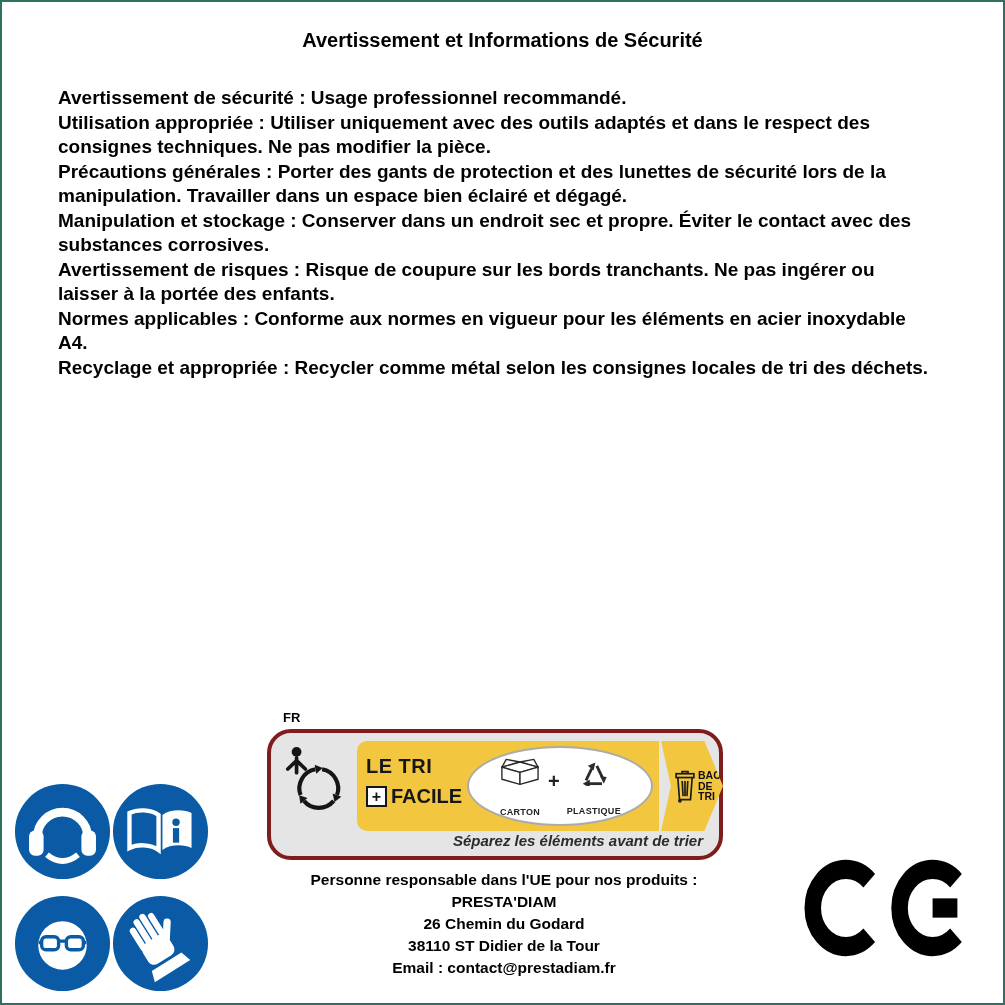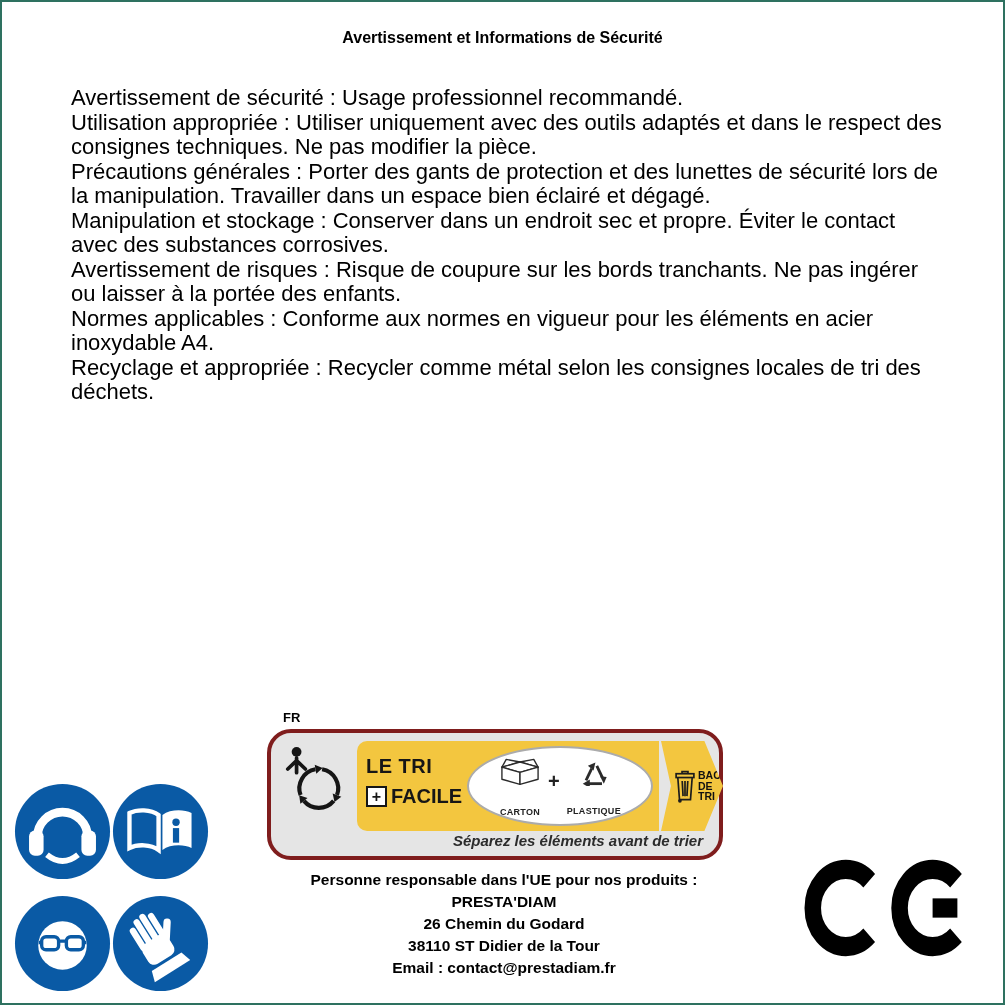--- a/index.html
+++ b/index.html
@@ -4,23 +4,23 @@
 <style>
   * { margin:0; padding:0; box-sizing:border-box; }
   html,body { background:#ffffff; }
   .page {
     position:relative; width:1005px; height:1005px; background:#fff;
     border:2px solid #2e7160; overflow:hidden;
     font-family:"Liberation Sans", sans-serif; color:#000;
   }
   .title {
     position:absolute; top:27px; left:0; width:100%;
-    text-align:center; font-size:16px; font-weight:bold;
-  }
-  .body-text { position:absolute; top:84px; left:69px; width:876px; font-size:22px; line-height:24.5px; }
+    text-align:center; font-size:20px; font-weight:bold;
+  }
+  .body-text { position:absolute; top:84px; left:56px; width:876px; font-size:19px; line-height:24.5px;font-weight:bold; }
   .body-text p { margin:0; }
 
   .icons-grid {
     position:absolute; left:12px; top:781px;
     display:grid; grid-template-columns:97px 97px; column-gap:1px; row-gap:15px;
   }
   .picto { width:97px; height:97px; display:block; }
 
   .fr-code { position:absolute; left:281px; top:708px; font-size:13px; font-weight:bold; }
 

